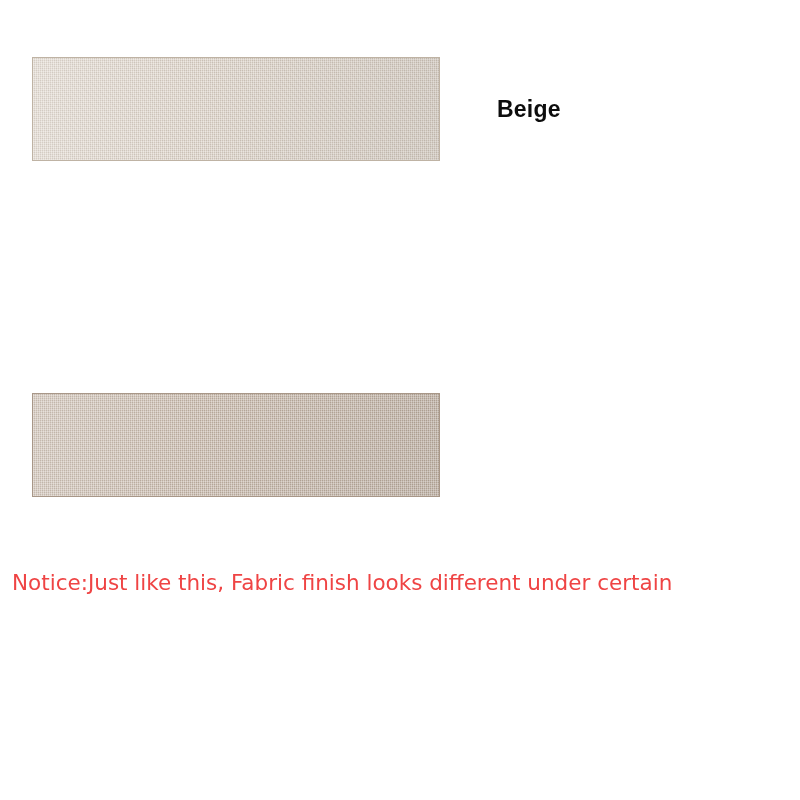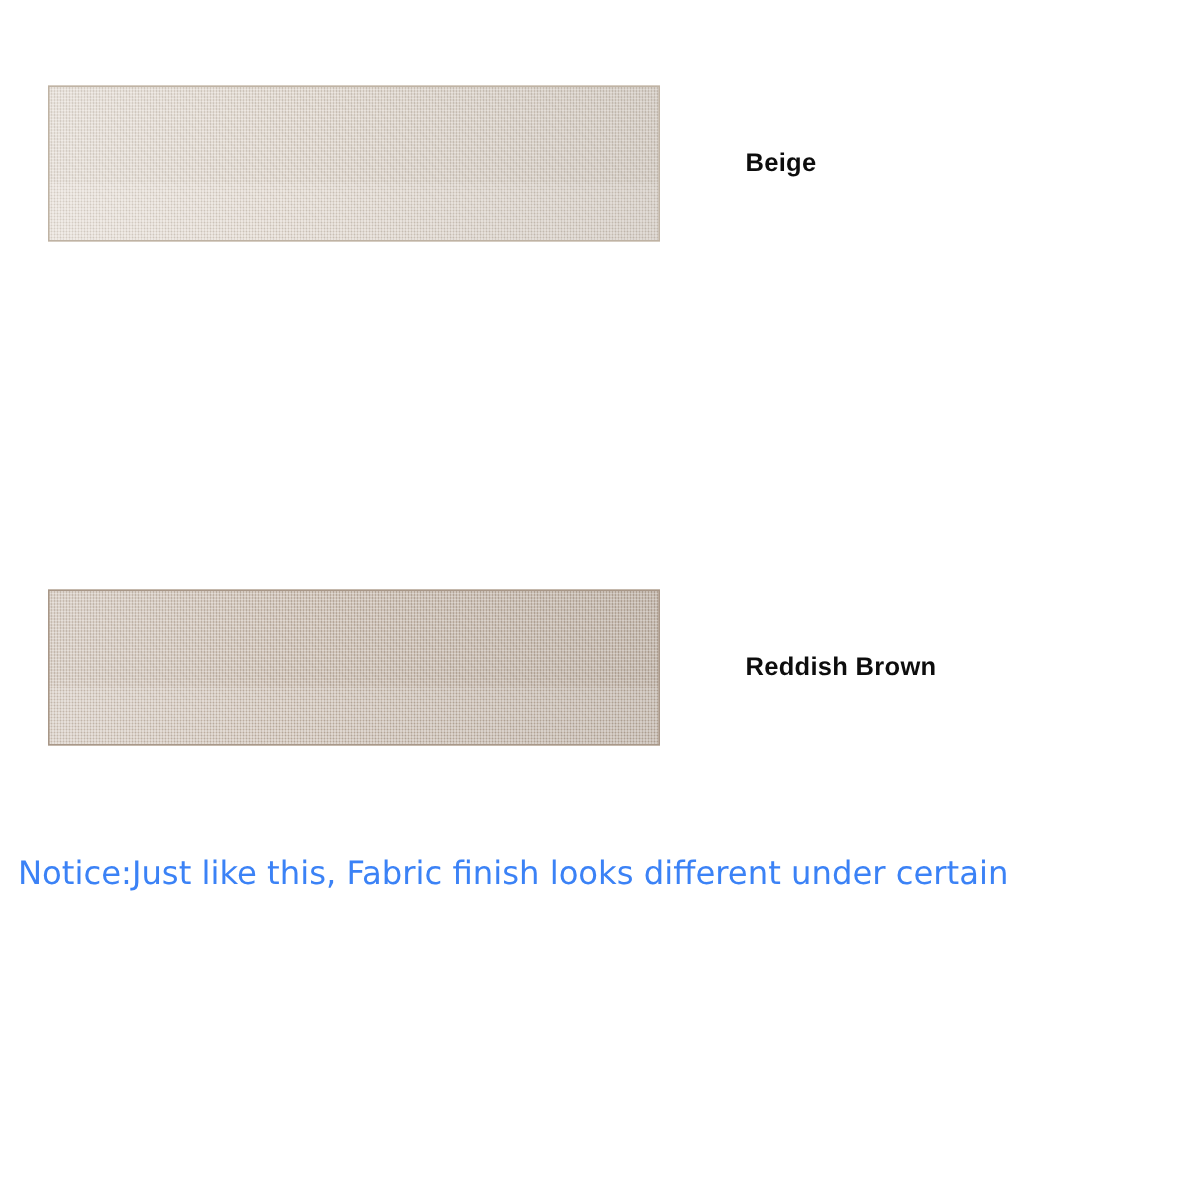--- a/index.html
+++ b/index.html
@@ -52,35 +52,35 @@
   }
   .swatch .sheen {
     position: absolute;
     inset: 0;
     background: linear-gradient(100deg, rgba(255,255,255,0.22) 0%, rgba(255,255,255,0.02) 40%, rgba(0,0,0,0.05) 100%);
     pointer-events: none;
   }
 
   .swatch-label {
     margin-left: 57px;
-    font-size: 17px;
+    font-size: 23px;
     font-weight: bold;
     color: #0d0d0d;
     letter-spacing: 0.2px;
     white-space: nowrap;
   }
 
   .notice {
     position: absolute;
     left: 12px;
     top: 562px;
     width: 780px;
     font-size: 21.5px;
     line-height: 41px;
-    color: #3b82f6;
+    color: #ef4444;
     font-family: "DejaVu Sans", sans-serif;
   }
   .notice span {
     display: block;
     white-space: pre;
   }
 </style>
 </head>
 <body style="background: rgb(255, 255, 255);">
 
@@ -93,20 +93,19 @@
     </div>
     <div class="swatch-label">Beige</div>
   </div>
 
 
   <div class="swatch-row row-2">
     <div class="swatch" style="background-color: rgb(194, 178, 163); border-color: rgb(168, 151, 136);">
       <div class="tex"></div>
       <div class="sheen"></div>
     </div>
-    <div class="swatch-label">Reddish Brown</div>
   </div>
 
   <div class="notice">
     <span>Notice:Just like this, Fabric finish looks different under certain</span>
   </div>
 
 </div>
 
 </body></html>

